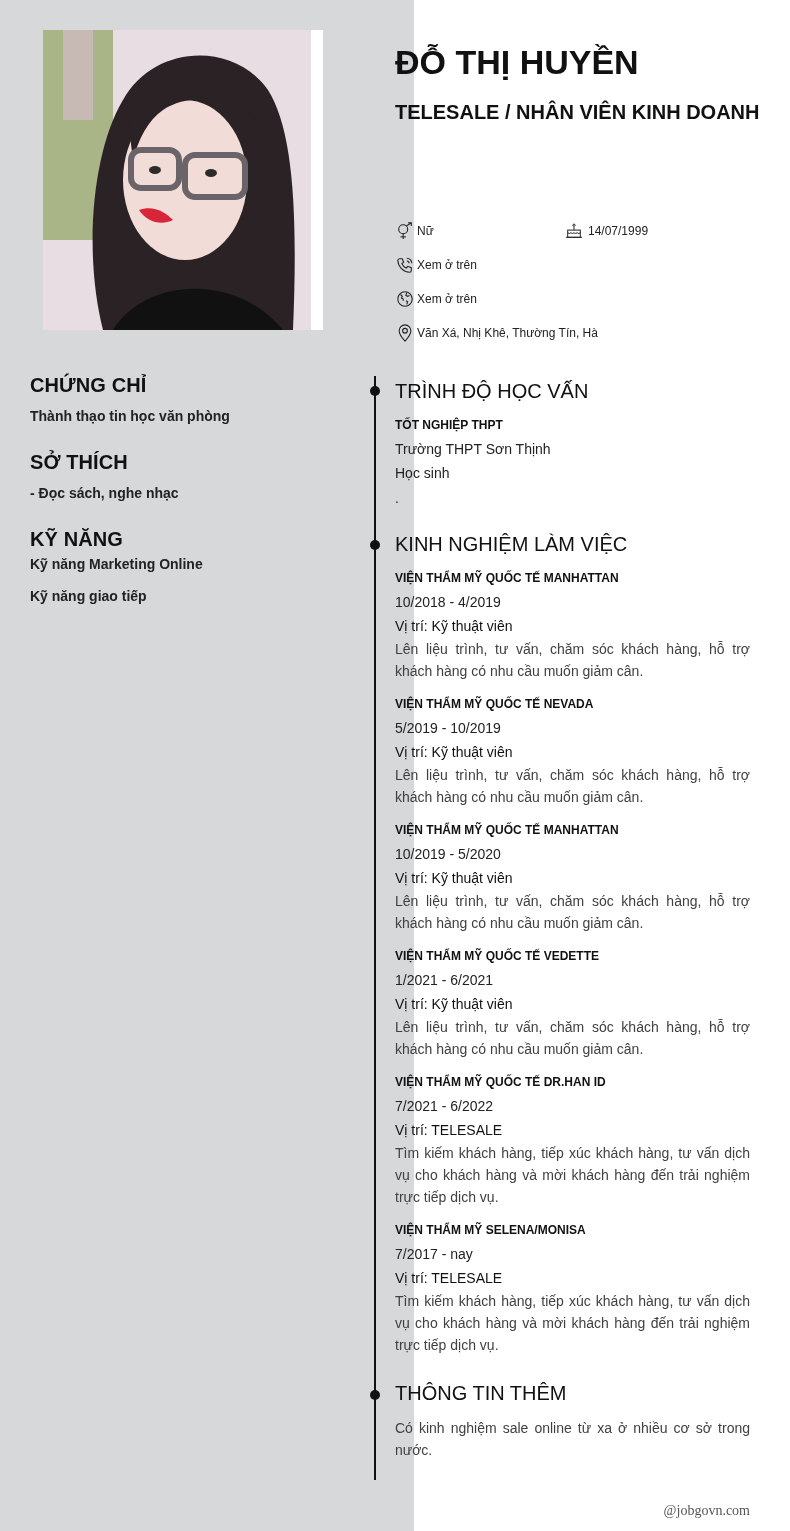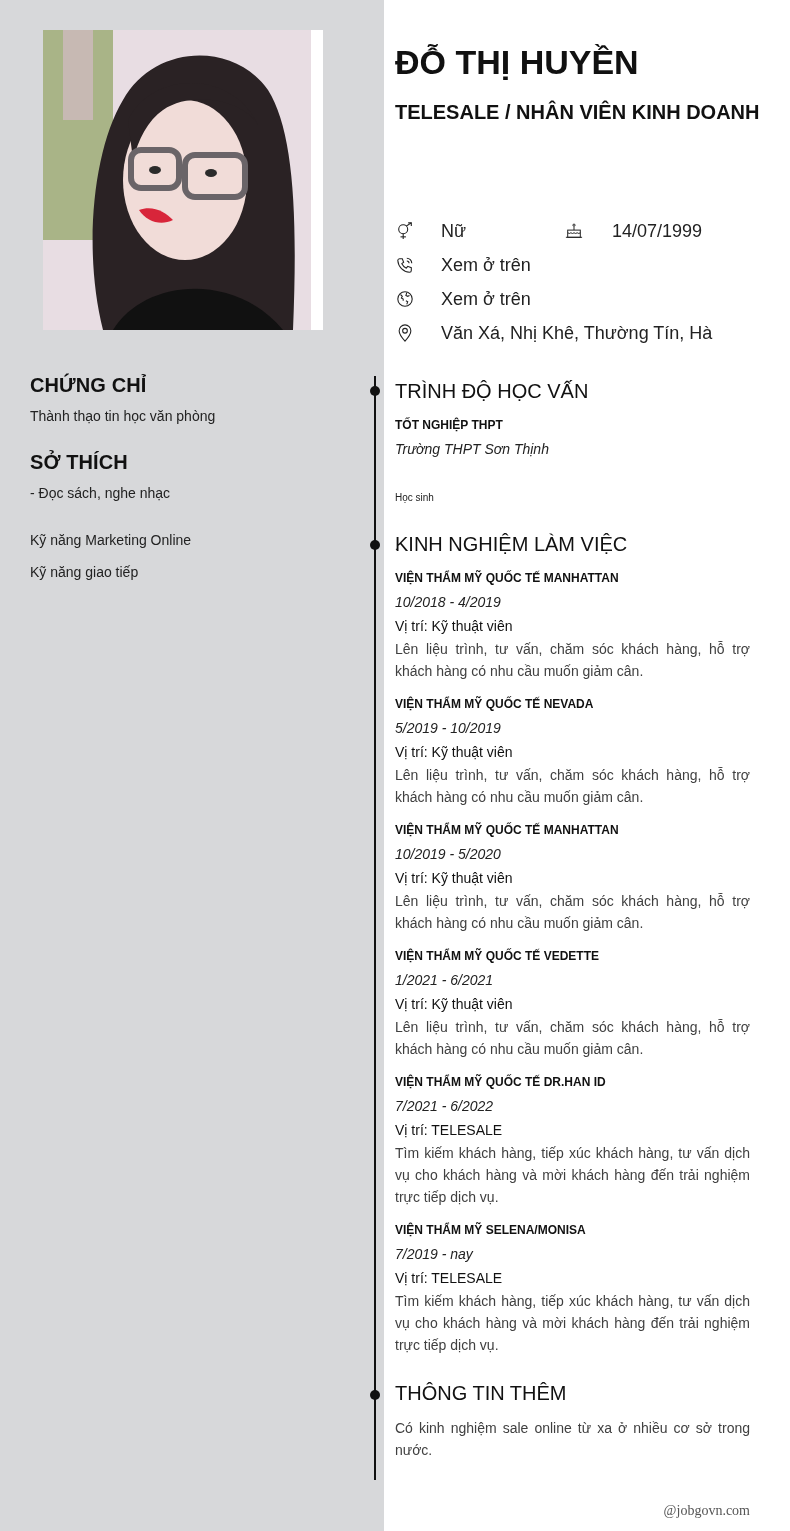--- a/index.html
+++ b/index.html
@@ -1,44 +1,44 @@
 <!DOCTYPE html>
 <html><head>
   <meta charset="utf-8">
   <style>
     * { box-sizing: border-box; margin: 0; padding: 0; }
     html, body { width: 790px; height: 1531px; background: #ffffff; overflow: hidden; }
     body { font-family: "Liberation Sans", "DejaVu Sans", sans-serif; color: #111; position: relative; }
 
-    .sidebar { position: absolute; left: 0; top: 0; width: 384px; height: 1531px; background: #d7d8da; }
+    .sidebar { position: absolute; left: 0; top: 0; width: 414px; height: 1531px; background: #d7d8da; }
     .photo-frame { position: absolute; left: 43px; top: 30px; width: 280px; height: 300px; background: #ffffff; }
     .photo { position: absolute; left: 0; top: 0; width: 268px; height: 300px; overflow: hidden;
       background: linear-gradient(135deg, #9fb07a 0%, #c9c2a0 18%, #e9dfe6 40%, #ecdde3 100%); }
     .photo svg { width: 100%; height: 100%; display: block; }
 
     .side-section { position: absolute; left: 30px; width: 300px; }
     .side-title { font-size: 20px; font-weight: bold; letter-spacing: 0.1px; color: #111; line-height: 24px; }
-    .side-text { font-size: 14px; color: #222; line-height: 26px; }
+    .side-text { font-size: 14px; color: #222; line-height: 26px; font-weight: bold; }
     .name { position: absolute; left: 395px; top: 42px; font-size: 34px; font-weight: bold; color: #111; line-height: 40px; }
     .job-title { position: absolute; left: 395px; top: 100px; font-size: 20px; font-weight: bold; color: #111; line-height: 24px; }
 
-    .info-row { position: absolute; left: 395px; font-size: 18px; color: #222; line-height: 20px; display: flex; align-items: flex-end; gap: 24px; }
+    .info-row { position: absolute; left: 395px; font-size: 12px; color: #222; line-height: 20px; display: flex; align-items: flex-end; }
     .info-row .icon { width: 20px; height: 20px; margin-right: 2px; display: inline-flex; align-items: center; justify-content: center; }
     .info-row .icon svg { width: 18px; height: 18px; }
 
     .timeline-line { position: absolute; left: 374px; top: 376px; width: 2px; height: 1104px; background: #111; }
     .dot { position: absolute; left: 370px; width: 10px; height: 10px; border-radius: 50%; background: #111; }
 
     .sec-title { position: absolute; left: 395px; font-size: 20px; font-weight: normal; color: #111; line-height: 24px; }
     .block { position: absolute; left: 395px; width: 355px; }
     .org { font-size: 12px; font-weight: bold; color: #111; line-height: 24px; }
-    .period { font-size: 14px; font-style: italic; color: #222; line-height: 24px; }
+    .period { font-size: 14px; color: #222; line-height: 24px; }
     .role { font-size: 14px; font-weight: normal; color: #111; line-height: 24px; }
     .desc { font-size: 14px; color: #404040; line-height: 22px; text-align: justify; }
-    .plain { font-size: 10px; color: #222; line-height: 25px; margin-top: 24px; }
+    .plain { font-size: 14px; color: #222; line-height: 25px; }
 
     .watermark { position: absolute; right: 40px; top: 1503px; font-family: Liberation Serif, serif; font-size: 14px; color: #555; }
   </style>
 </head>
 <body>
 
 <div class="sidebar">
   <div class="photo-frame">
     <div class="photo" title="Ảnh chân dung">
       <svg viewBox="0 0 268 300" preserveAspectRatio="none">
@@ -62,20 +62,21 @@
     <div class="side-title">CHỨNG CHỈ</div>
     <div class="side-text" style="margin-top:6px;">Thành thạo tin học văn phòng</div>
   </div>
 
   <div class="side-section" style="top:450px;">
     <div class="side-title">SỞ THÍCH</div>
     <div class="side-text" style="margin-top:6px;">- Đọc sách, nghe nhạc</div>
   </div>
 
   <div class="side-section" style="top:527px;">
+    <div class="side-title">KỸ NĂNG</div>
     <div class="side-text">Kỹ năng Marketing Online</div>
     <div class="side-text" style="margin-top:6px;">Kỹ năng giao tiếp</div>
   </div>
 </div>
 
 <div class="name">ĐỖ THỊ HUYỀN</div>
 <div class="job-title">TELESALE / NHÂN VIÊN KINH DOANH</div>
 
 <div class="info-row" style="top:221px;">
   <span class="icon">
@@ -180,21 +181,21 @@
 
 <div class="block" style="top:1070px;">
   <div class="org">VIỆN THẨM MỸ QUỐC TẾ DR.HAN ID</div>
   <div class="period">7/2021 - 6/2022</div>
   <div class="role">Vị trí: TELESALE</div>
   <div class="desc">Tìm kiếm khách hàng, tiếp xúc khách hàng, tư vấn dịch vụ cho khách hàng và mời khách hàng đến trải nghiệm trực tiếp dịch vụ.</div>
 </div>
 
 <div class="block" style="top:1218px;">
   <div class="org">VIỆN THẨM MỸ SELENA/MONISA</div>
-  <div class="period">7/2019 - nay</div>
+  <div class="period">7/2017 - nay</div>
   <div class="role">Vị trí: TELESALE</div>
   <div class="desc">Tìm kiếm khách hàng, tiếp xúc khách hàng, tư vấn dịch vụ cho khách hàng và mời khách hàng đến trải nghiệm trực tiếp dịch vụ.</div>
 </div>
 
 <div class="dot" style="top:1390px;"></div>
 <div class="sec-title" style="top:1381px;">THÔNG TIN THÊM</div>
 <div class="block" style="top:1417px;">
   <div class="desc">Có kinh nghiệm sale online từ xa ở nhiều cơ sở trong nước.</div>
 </div>
 

